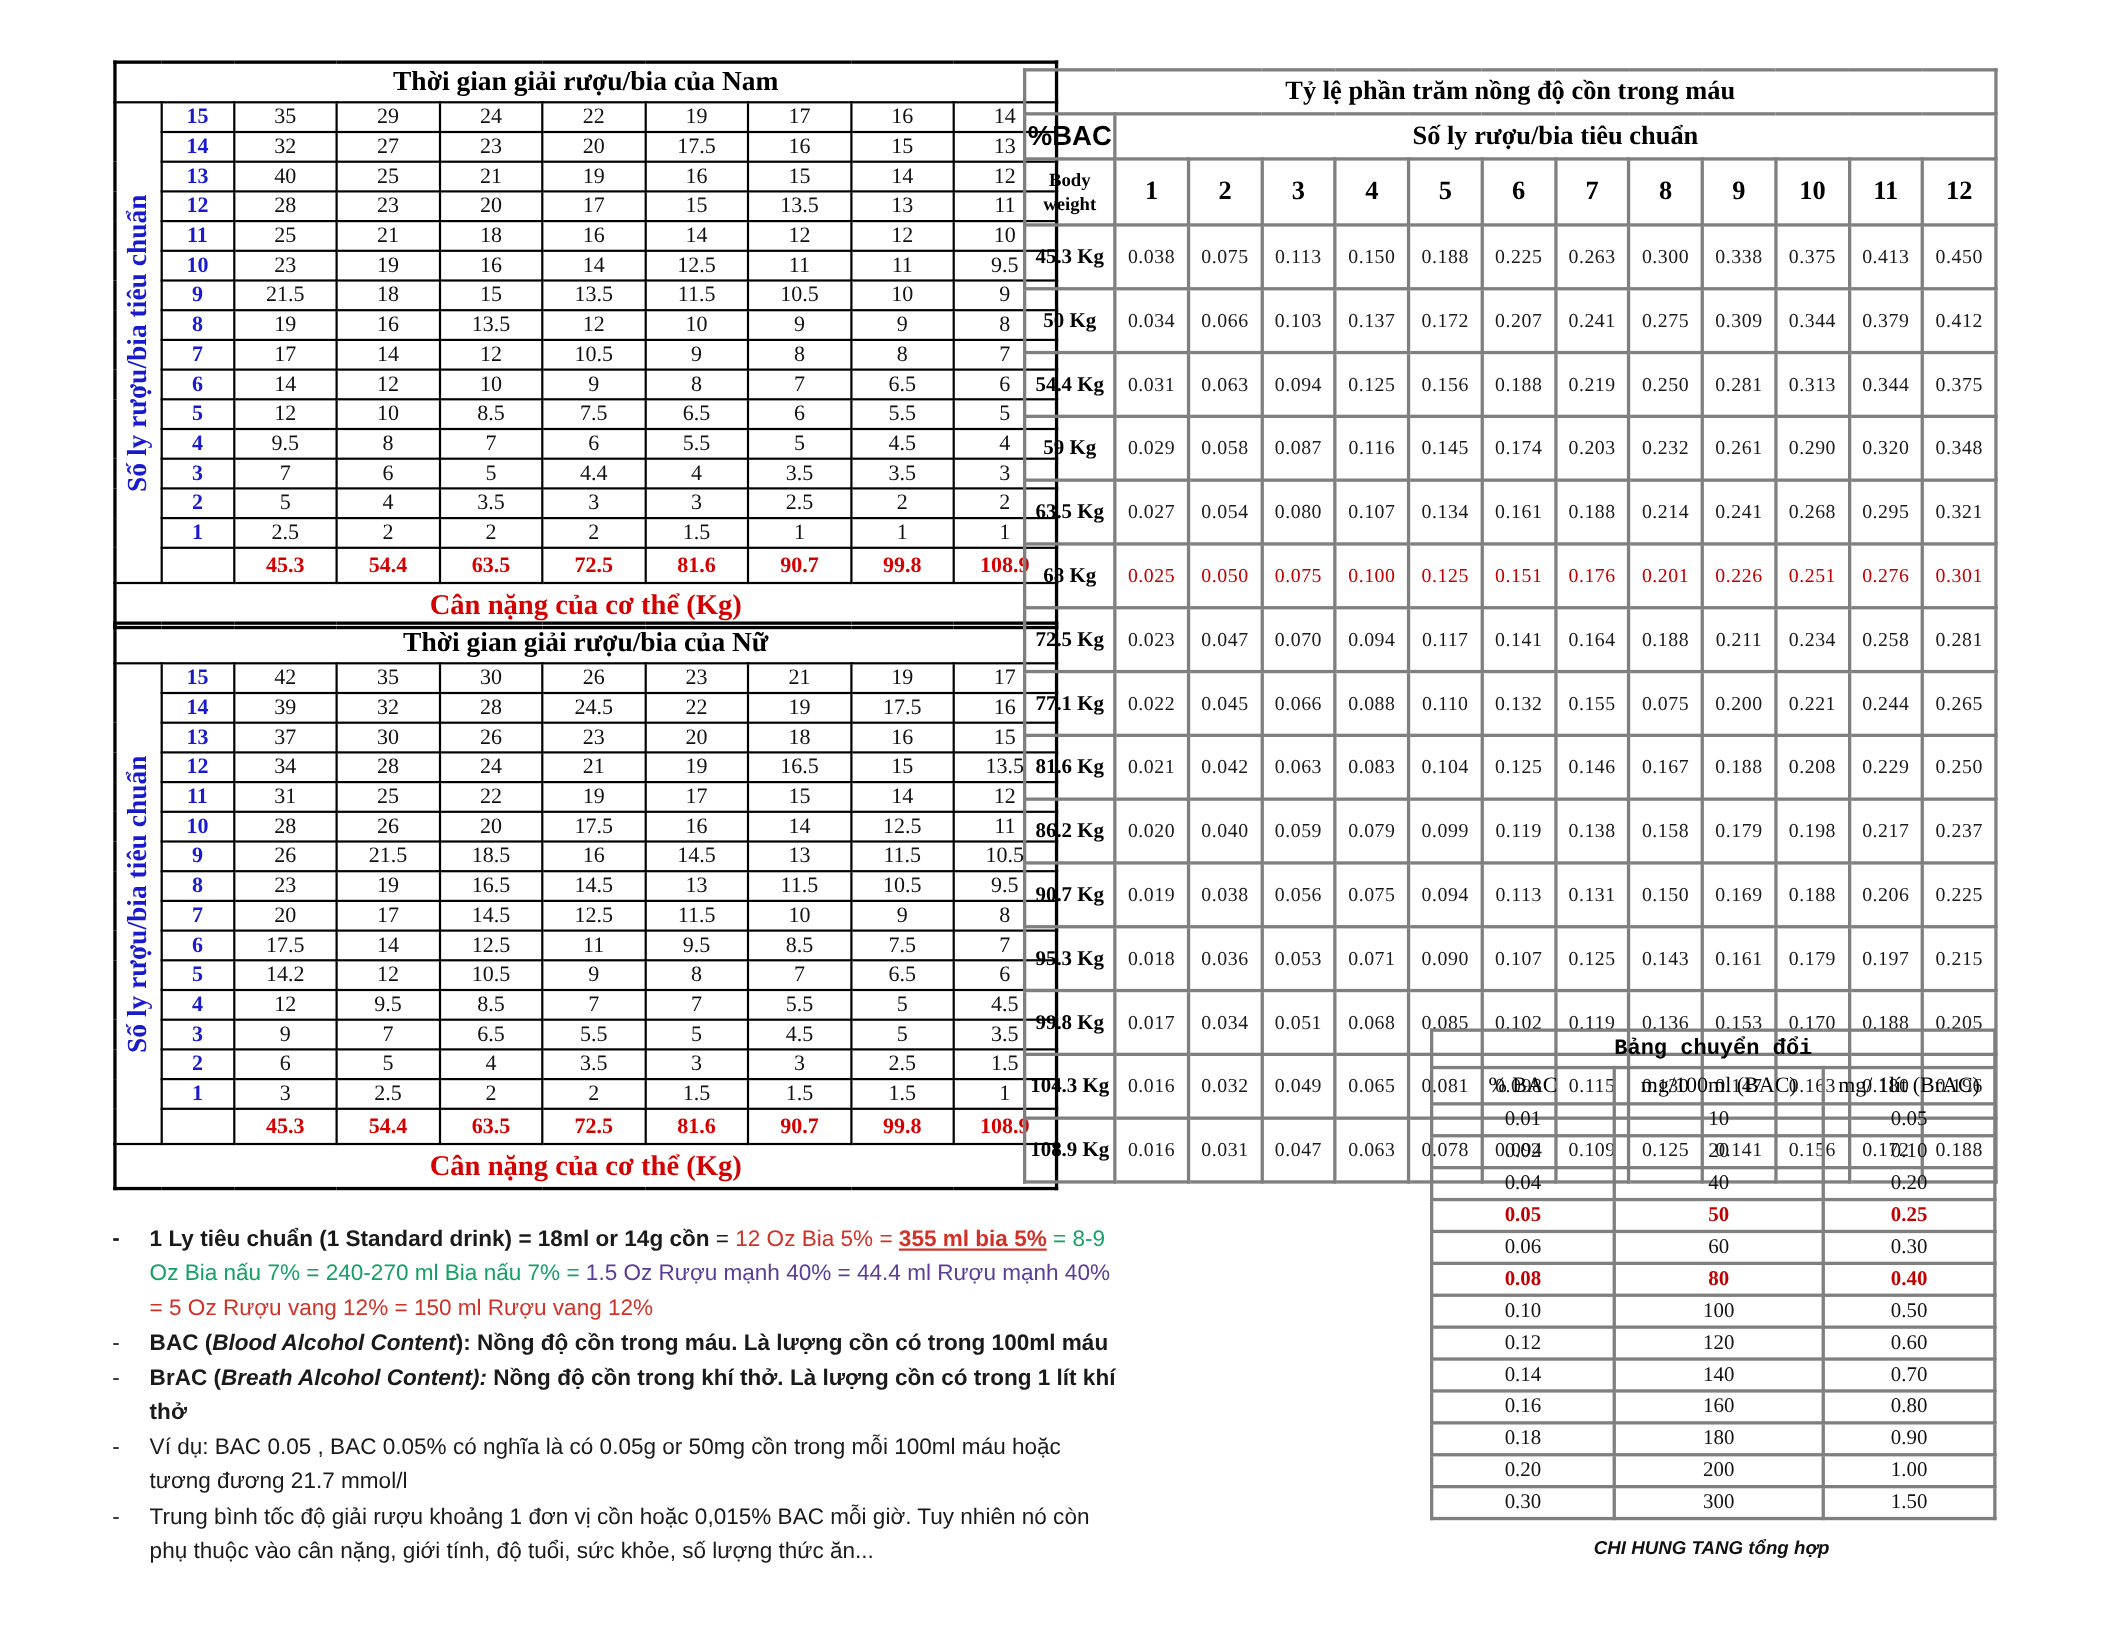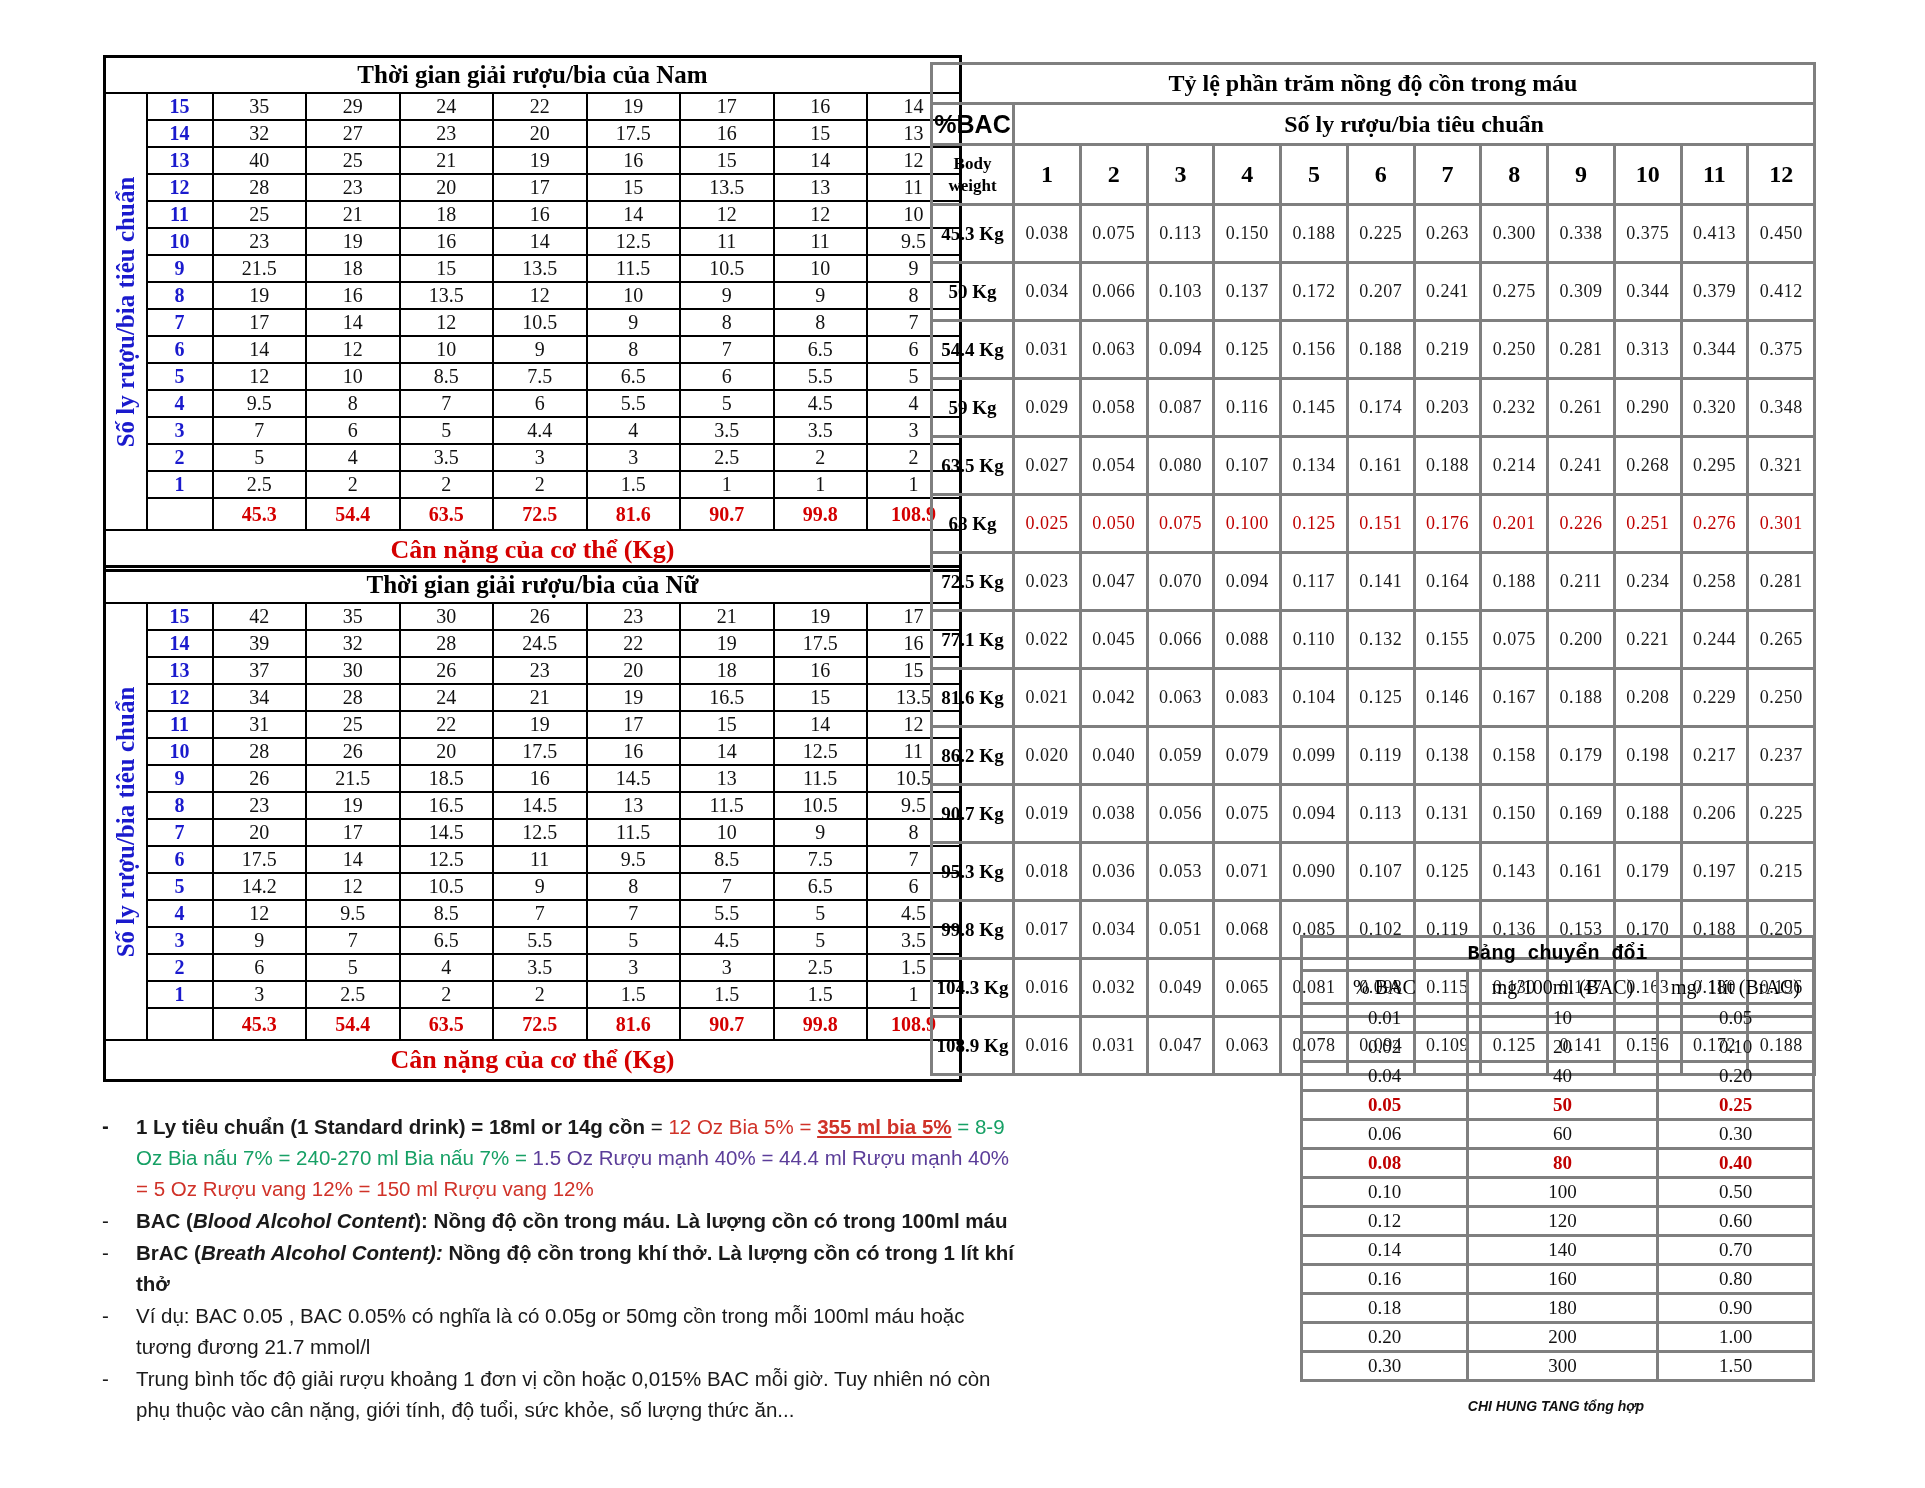--- a/index.html
+++ b/index.html
@@ -9,21 +9,21 @@
   html,body{margin:0;padding:0;}
   body{width:1925px;height:1488px;background:#ffffff;position:relative;overflow:hidden;
        font-family:"Liberation Serif","DejaVu Serif",serif;}
   .abs{position:absolute;}
   #male-slot{left:103px;top:55px;}
   #female-slot{left:103px;top:565px;}
   #bac-slot{left:930px;top:62px;}
   #conv-slot{left:1300px;top:935px;}
   .credit{left:1300px;top:1398px;width:512px;text-align:center;
           font-family:"Liberation Sans","DejaVu Sans",sans-serif;
-          font-weight:bold;font-style:italic;font-size:14px;color:#111;}
+          font-weight:bold;font-style:italic;font-size:17px;color:#111;}
 
   
   .dtable{border-collapse:collapse;table-layout:fixed;width:859px;border:3px solid #000;}
   .dtable td{border:2px solid #000;text-align:center;vertical-align:middle;padding:0;overflow:hidden;}
   .dt-title{font-weight:bold;font-size:25px;height:34px;color:#000;}
   .dtable tr.dr{height:27px;}
   .dt-side{width:42px;position:relative;}
   .dt-side span{position:absolute;left:50%;top:50%;
     transform:translate(-50%,-50%) rotate(-90deg);white-space:nowrap;
     font-weight:bold;font-size:25px;color:var(--blue);}

